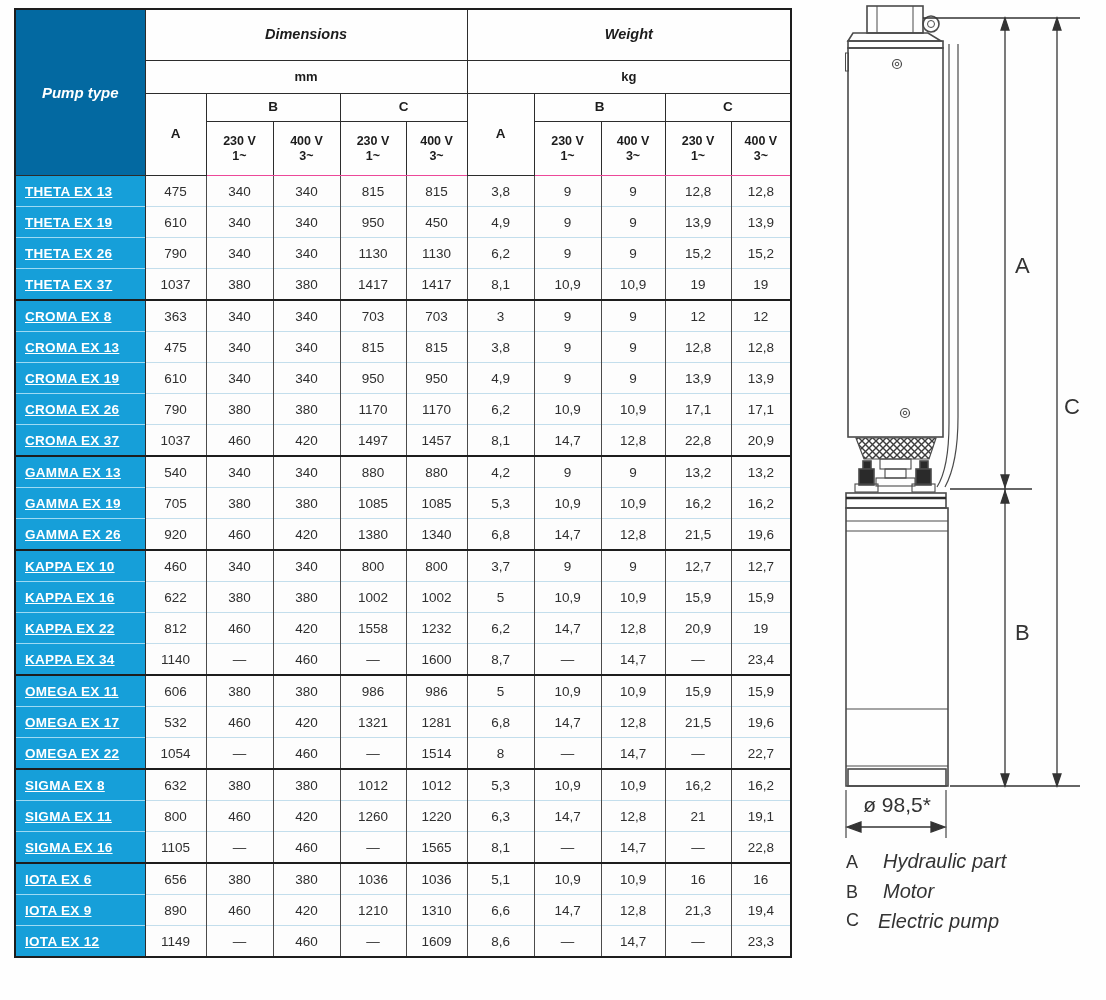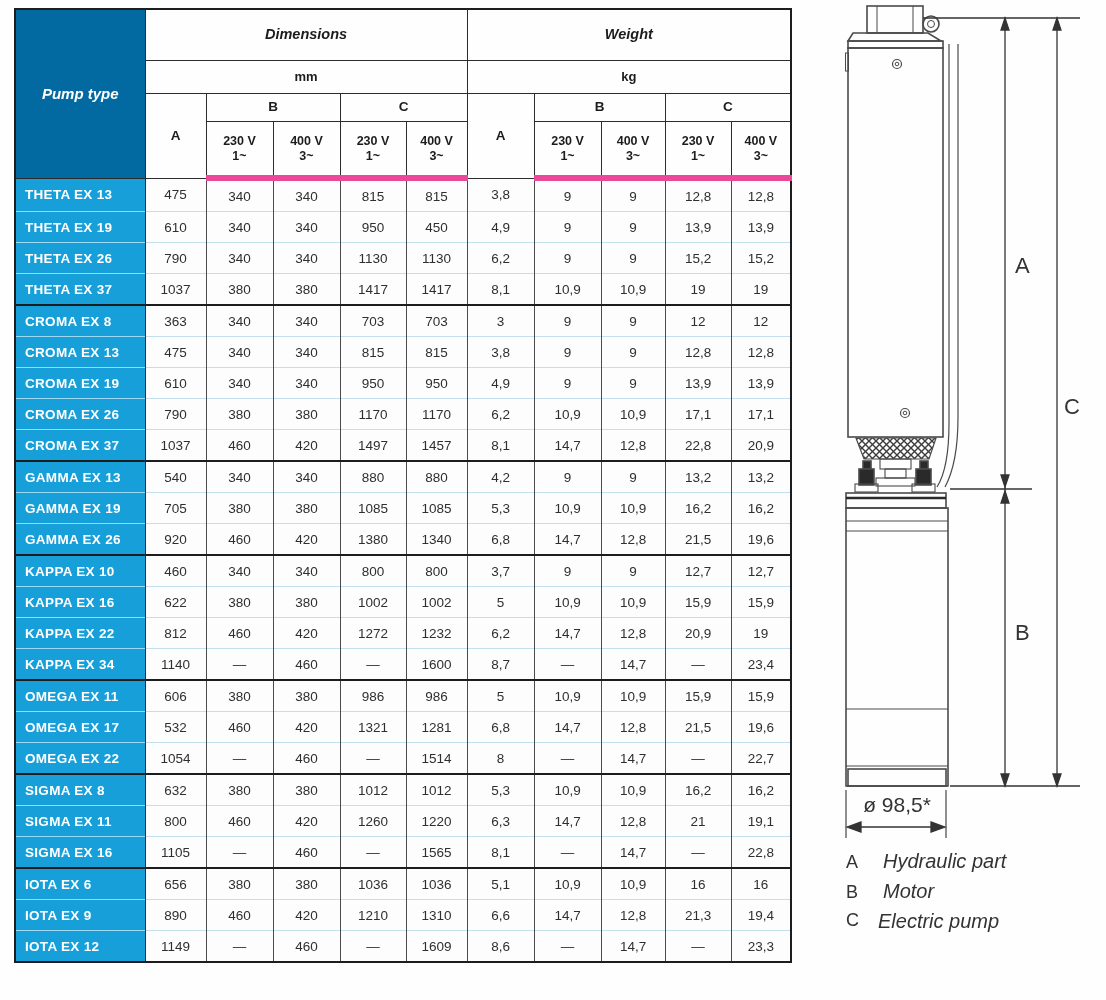--- a/index.html
+++ b/index.html
@@ -26,28 +26,29 @@
   th.pump-type-hdr{
     background:#0369a1;color:#ffffff;font-style:italic;
     font-size:15px;font-weight:bold;border:1px solid #2c2c2c;
   }
   tbody th.pump{
     background:#169fd9;color:#ffffff;text-align:left;
     font-size:13.5px;font-weight:bold;letter-spacing:.3px;
     padding-left:9px;border-left:1px solid #1d1d1d;
     border-right:1px solid #2c2c2c;border-top:1px solid #9edaf3;
     height:30px;
+    text-decoration:underline;
   }
   tbody td{
     font-size:13.5px;color:#2f2f2f;text-align:center;
     border-left:1px solid #4b4b4b;border-right:1px solid #4b4b4b;
     border-top:1px solid #c3deec;height:30px;background:#fdfdfd;
   }
   tbody tr.group-start td,tbody tr.group-start th.pump{border-top:2px solid #1d1d1d;}
-  thead tr:last-child th{border-bottom:6px solid #ec4899;}
+  thead tr:last-child th{border-bottom:1px solid #ec4899;}
   
   .diagram{position:absolute;left:820px;top:0;width:286px;height:1000px;}
   .diagram text{fill:#333;font-family:"Liberation Sans", sans-serif;}
   
   .footnote{
     position:absolute;left:24px;top:953px;width:840px;
     font-size:15px;font-style:italic;color:#2d2d2d;word-spacing:3px;
   }
 </style>
 </head>
@@ -287,21 +288,21 @@
           <td>10,9</td>
           <td>10,9</td>
           <td>15,9</td>
           <td>15,9</td>
         </tr>
         <tr>
       <th class="pump">KAPPA EX 22</th>
     <td>812</td>
           <td>460</td>
           <td>420</td>
-          <td>1272</td>
+          <td>1558</td>
           <td>1232</td>
           <td>6,2</td>
           <td>14,7</td>
           <td>12,8</td>
           <td>20,9</td>
           <td>19</td>
         </tr>
         <tr>
       <th class="pump">KAPPA EX 34</th>
     <td>1140</td>

